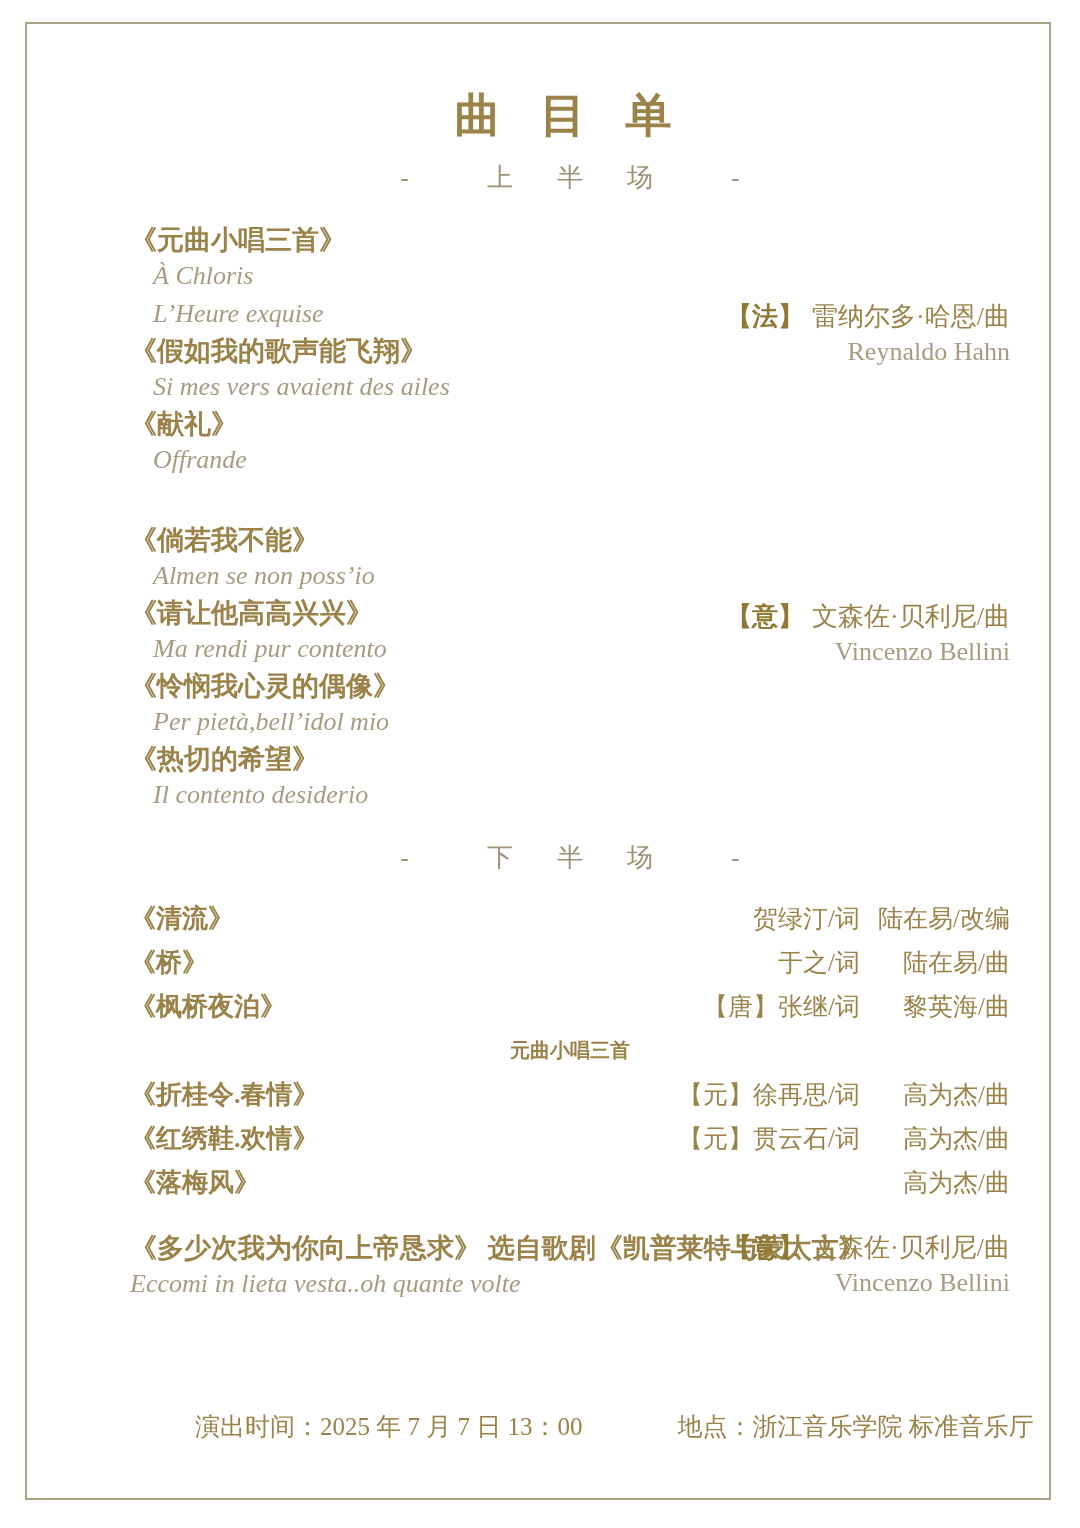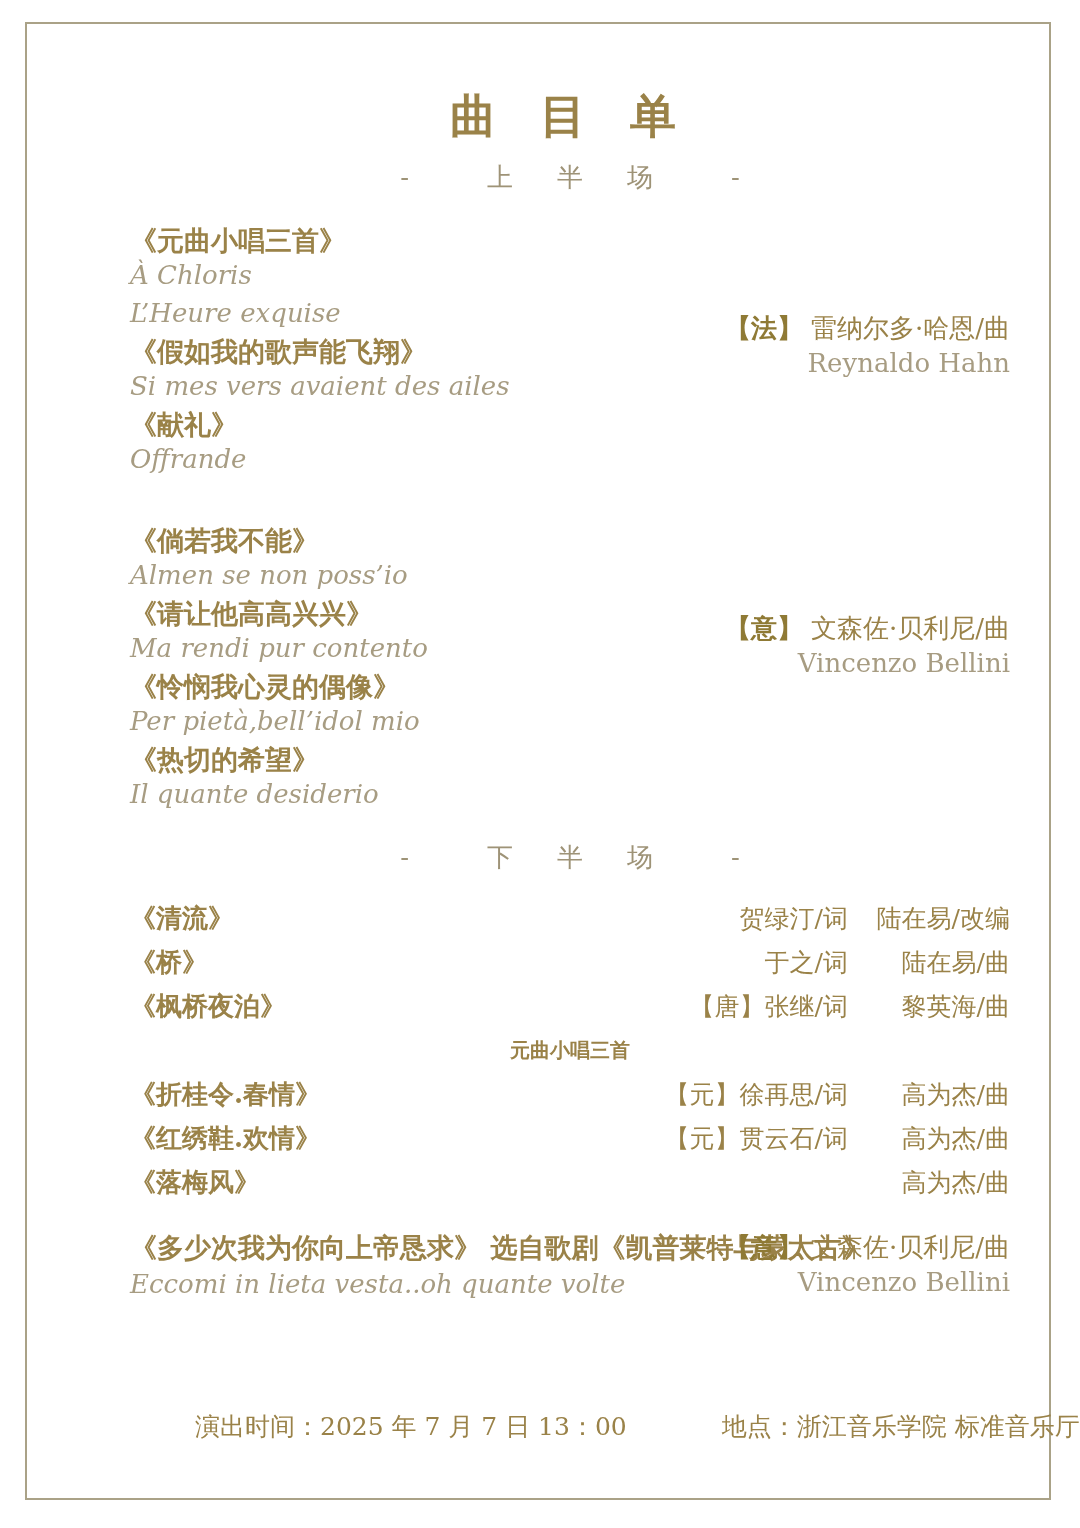--- a/index.html
+++ b/index.html
@@ -5,40 +5,40 @@
   :root{
     --gold:#9a8248;
     --bracket:#8f7a35;
     --muted:#a79c82;
     --header:#9e9377;
     --border:#aaa287;
   }
   *{margin:0;padding:0;box-sizing:border-box;}
   html,body{width:1080px;height:1528px;background:#ffffff;}
   body{font-family:"DejaVu Serif","Liberation Serif",serif;}
-  .page{position:relative;width:1080px;height:1528px;background:#ffffff;overflow:hidden;}
+  .page{position:relative;width:1080px;height:1528px;background:#ffffff;overflow:hidden;font-family:Liberation Serif, serif;}
   .frame{position:absolute;left:25px;top:22px;width:1026px;height:1478px;border:2px solid var(--border);}
   .content{position:absolute;left:25px;top:22px;width:1026px;height:1478px;padding:66px 41px 0 105px;}
   .title{text-align:center;font-size:46px;font-weight:bold;color:var(--gold);letter-spacing:14px;line-height:56px;}
   .section-header{display:flex;justify-content:center;align-items:center;gap:78px;margin-top:16px;
                   font-size:26px;color:var(--header);line-height:35px;}
   .section-label{letter-spacing:44px;margin-right:-44px;}
   .dash{color:var(--header);}
   .group{position:relative;margin-top:28px;}
   .group.gap{margin-top:46px;}
   .song{margin-bottom:3px;}
   .song-zh{font-size:27px;font-weight:bold;color:var(--gold);line-height:35px;}
-  .song-orig{font-size:26px;font-style:italic;color:var(--muted);line-height:35px;}
-  .credit{position:absolute;right:0;top:88px;text-align:right;}
+  .song-orig{font-size:26px;font-style:italic;color:var(--muted);line-height:35px;margin-left:23px;}
+  .credit{position:absolute;right:0;top:76px;text-align:right;}
   .credit-zh{font-size:26px;color:var(--gold);line-height:35px;}
   .credit-zh .bracket{font-weight:bold;color:var(--bracket);margin-right:8px;}
   .credit-en{font-size:26px;color:var(--muted);line-height:35px;}
   .second-header{margin-top:28px;}
   .sh-rows{margin-top:26px;}
-  .sh-row{display:flex;align-items:baseline;margin-bottom:9px;gap:12px;}
+  .sh-row{display:flex;align-items:baseline;margin-bottom:9px;}
   .sh-title{flex:1;font-size:26px;font-weight:bold;color:var(--gold);line-height:35px;}
   .sh-lyr{width:250px;text-align:right;font-size:25px;color:var(--gold);line-height:35px;white-space:nowrap;}
   .sh-comp{width:150px;text-align:right;font-size:25px;color:var(--gold);line-height:35px;white-space:nowrap;}
   .subheading{text-align:center;font-size:20px;font-weight:bold;color:var(--gold);line-height:35px;margin:6px 0 9px;}
   .yuan-rows{margin-top:8px;}
   .final{position:relative;margin-top:30px;}
   .final .credit{top:0;}
   .final-zh{font-size:27px;font-weight:bold;color:var(--gold);line-height:36px;}
   .final-orig{font-size:26px;font-style:italic;color:var(--muted);line-height:36px;}
   .footer{position:absolute;left:170px;bottom:56px;display:flex;font-size:25px;color:var(--gold);line-height:35px;white-space:nowrap;align-items:flex-end;}
@@ -91,21 +91,21 @@
       <div class="song">
         <div class="song-zh">《请让他高高兴兴》</div>
         <div class="song-orig">Ma rendi pur contento</div>
       </div>
       <div class="song">
         <div class="song-zh">《怜悯我心灵的偶像》</div>
         <div class="song-orig">Per pietà,bell’idol mio</div>
       </div>
       <div class="song">
         <div class="song-zh">《热切的希望》</div>
-        <div class="song-orig">Il quante desiderio</div>
+        <div class="song-orig">Il contento desiderio</div>
       </div>
       <div class="credit">
         <div class="credit-zh">
           <span class="bracket">【意】</span><span>文森佐·贝利尼/曲</span>
         </div>
         <div class="credit-en">Vincenzo Bellini</div>
       </div>
     </div>
 
     <div class="section-header second-header">

